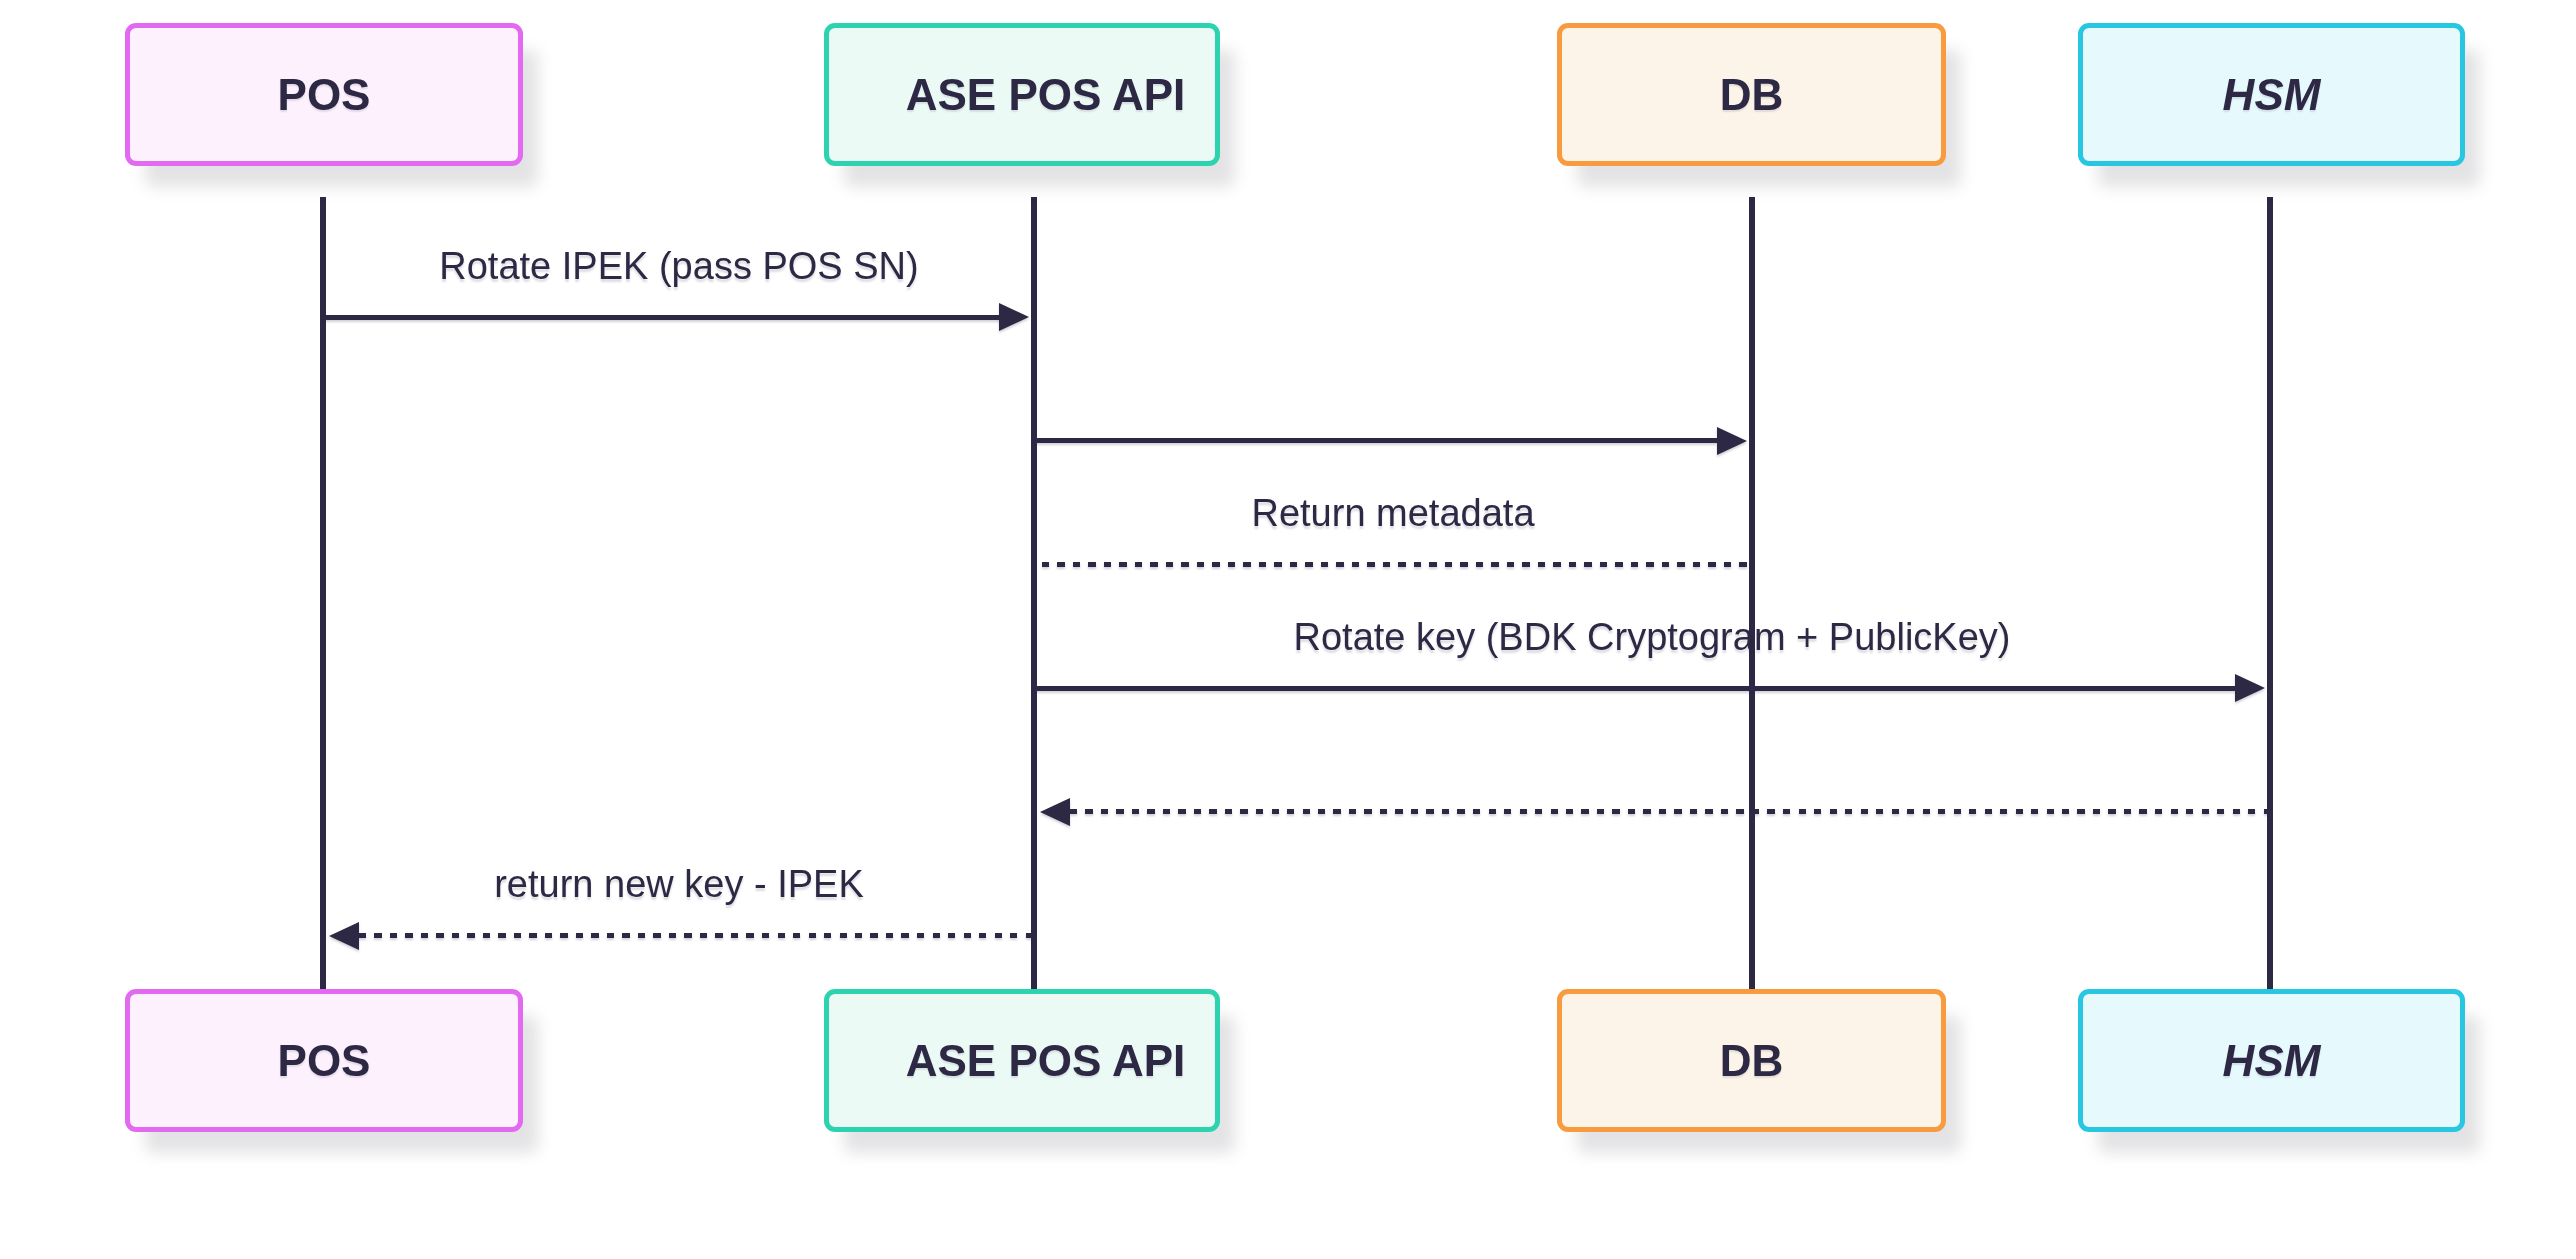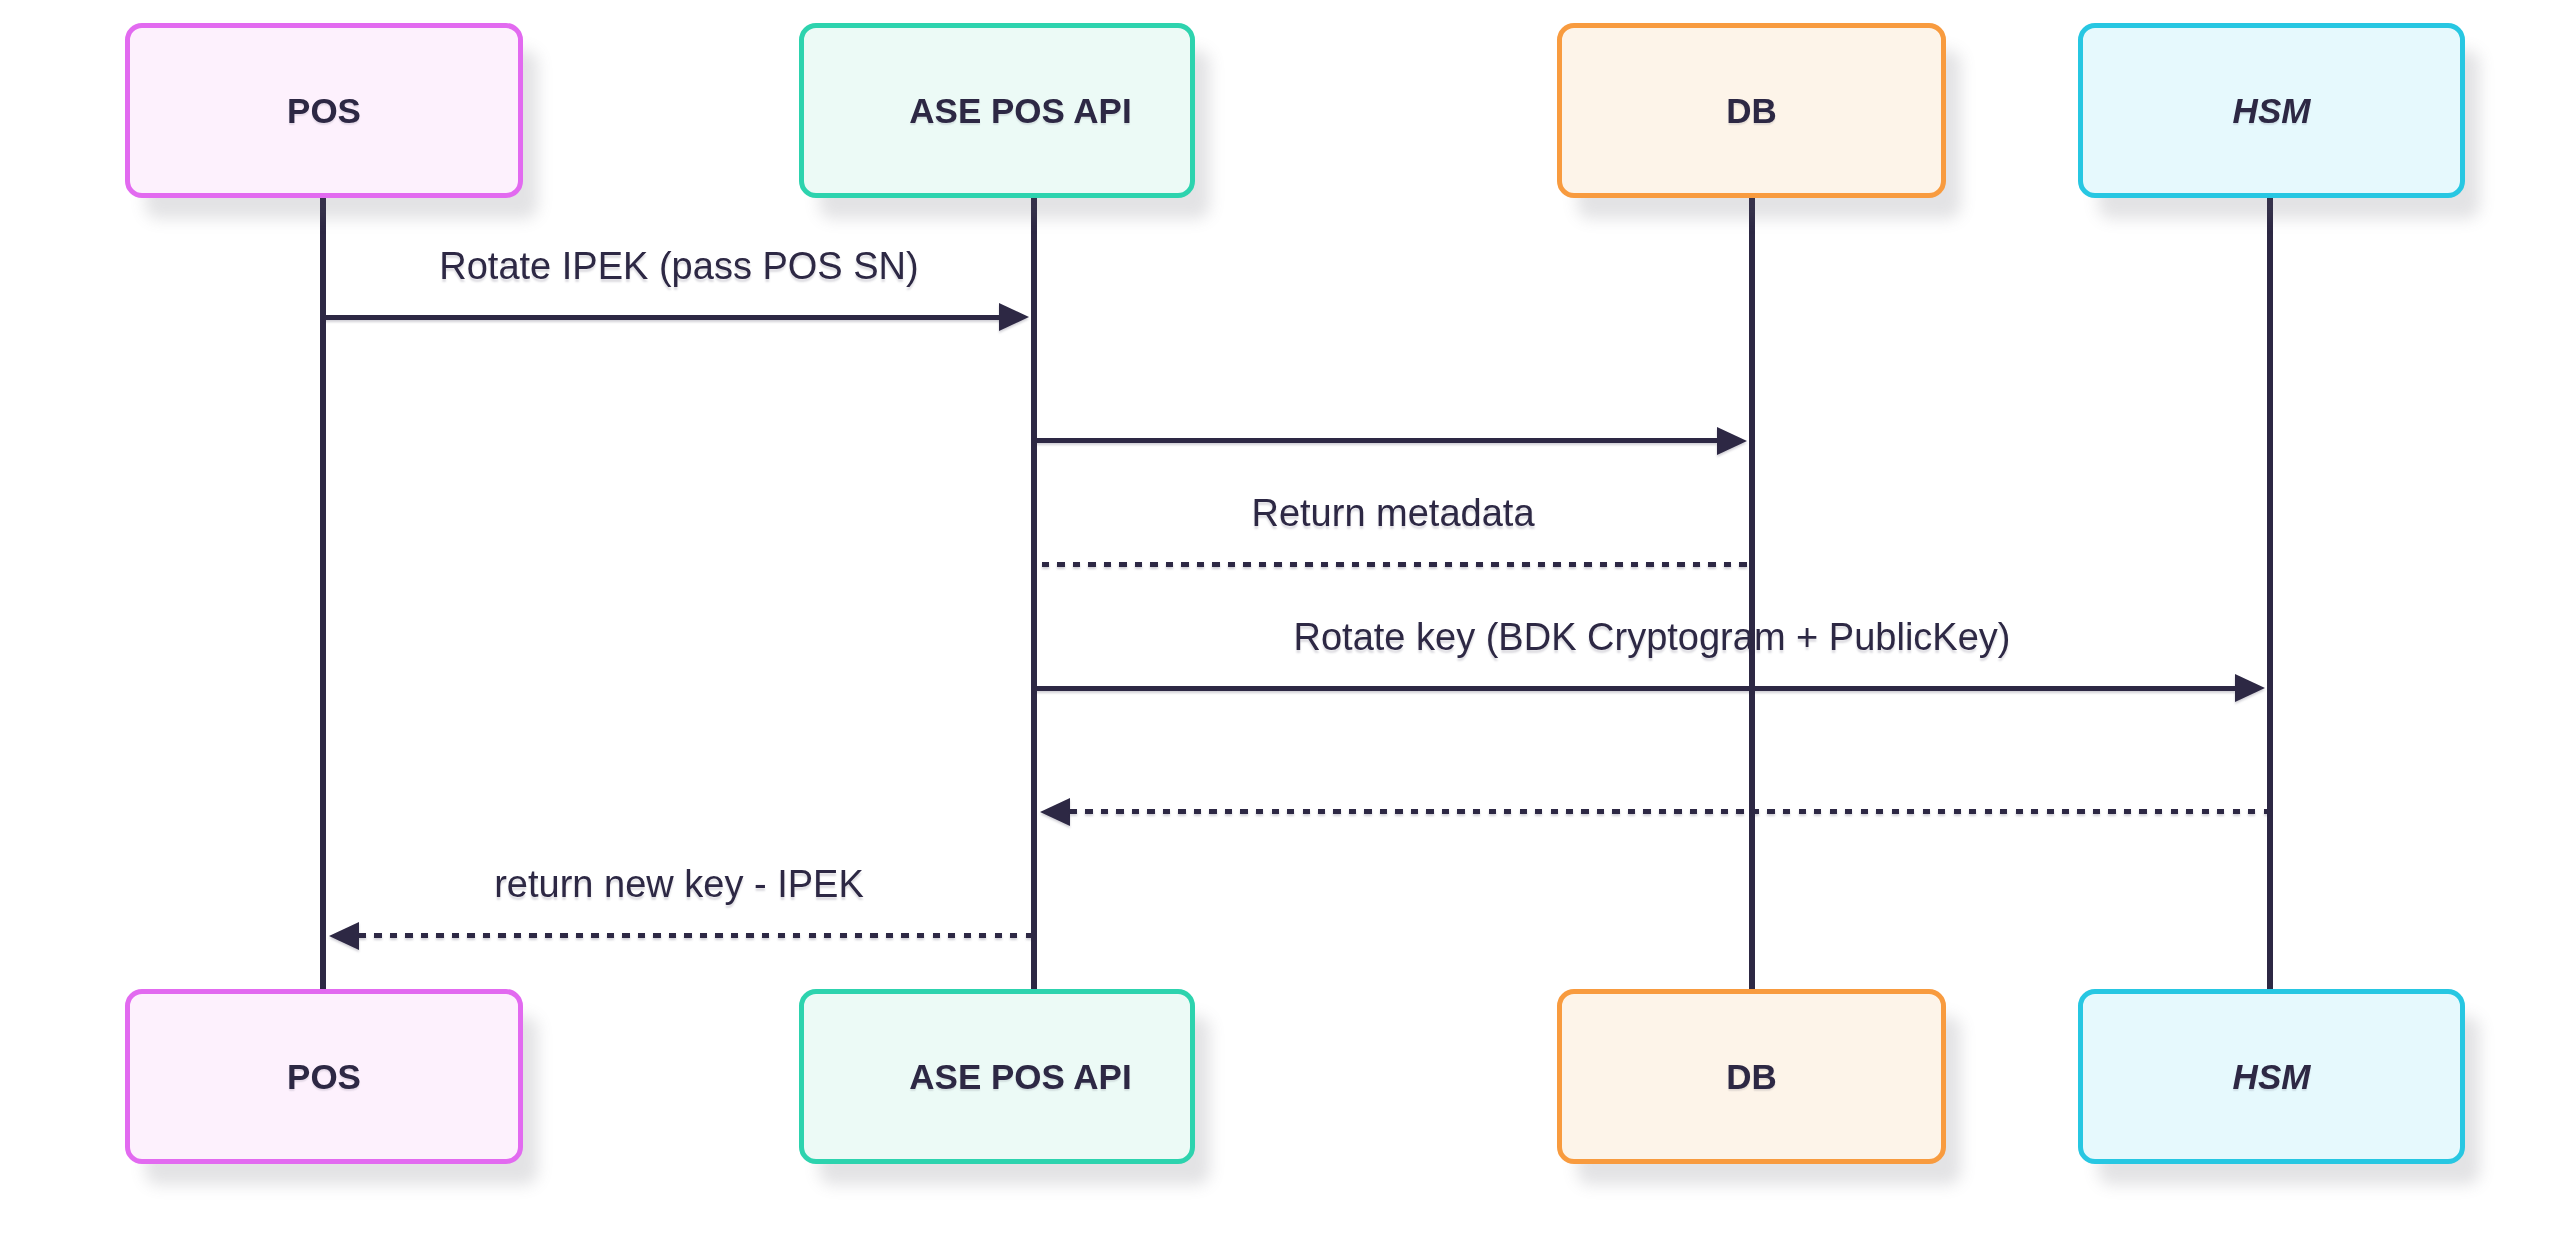--- a/index.html
+++ b/index.html
@@ -10,46 +10,46 @@
     height: 1260px;
     background: #ffffff;
     font-family: "Liberation Sans", sans-serif;
     color: #2d2844;
     overflow: hidden;
   }
 
   
   .actor {
     position: absolute;
-    height: 175px;
+    height: 143px;
     box-sizing: border-box;
     border: 5.2px solid #000;
-    border-radius: 17px;
+    border-radius: 11px;
     display: flex;
     align-items: center;
     justify-content: center;
-    font-size: 35px;
+    font-size: 44px;
     font-weight: 600;
     letter-spacing: 0px;
     box-shadow: 17.5px 24px 14.4px -3.1px rgba(100, 100, 110, 0.18);
     background: #fff;
     z-index: 3;
   }
   .actor .actor-label { text-shadow: 0 2.1px 1.5px rgba(45,40,68,0.12); }
 
   .actor.pos  { border-color: #e26af0; background: #fdf1fd; }
   .actor.api  { border-color: #2dd3ae; background: #ecfaf6; }
   .actor.db   { border-color: #f89b3f; background: #fdf4e9; text-align: center; }
   .actor.hsm  { border-color: #27c7e2; background: #e6f9fd; font-style: italic; }
 
   .row-top    { top: 23px; }
   .row-bottom { top: 989px; }
 
   .pos-x { left: 125px;  width: 398px; }
-  .api-x { left: 799px; width: 396px; padding-left: 47px; }
+  .api-x { left: 824px; width: 396px; padding-left: 47px; }
   .db-x  { left: 1557px; width: 389px; }
   .hsm-x { left: 2078px; width: 387px; }
 
   
   .lifeline {
     position: absolute;
     top: 197px;
     height: 793px;
     width: 6.2px;
     background: #2d2844;

